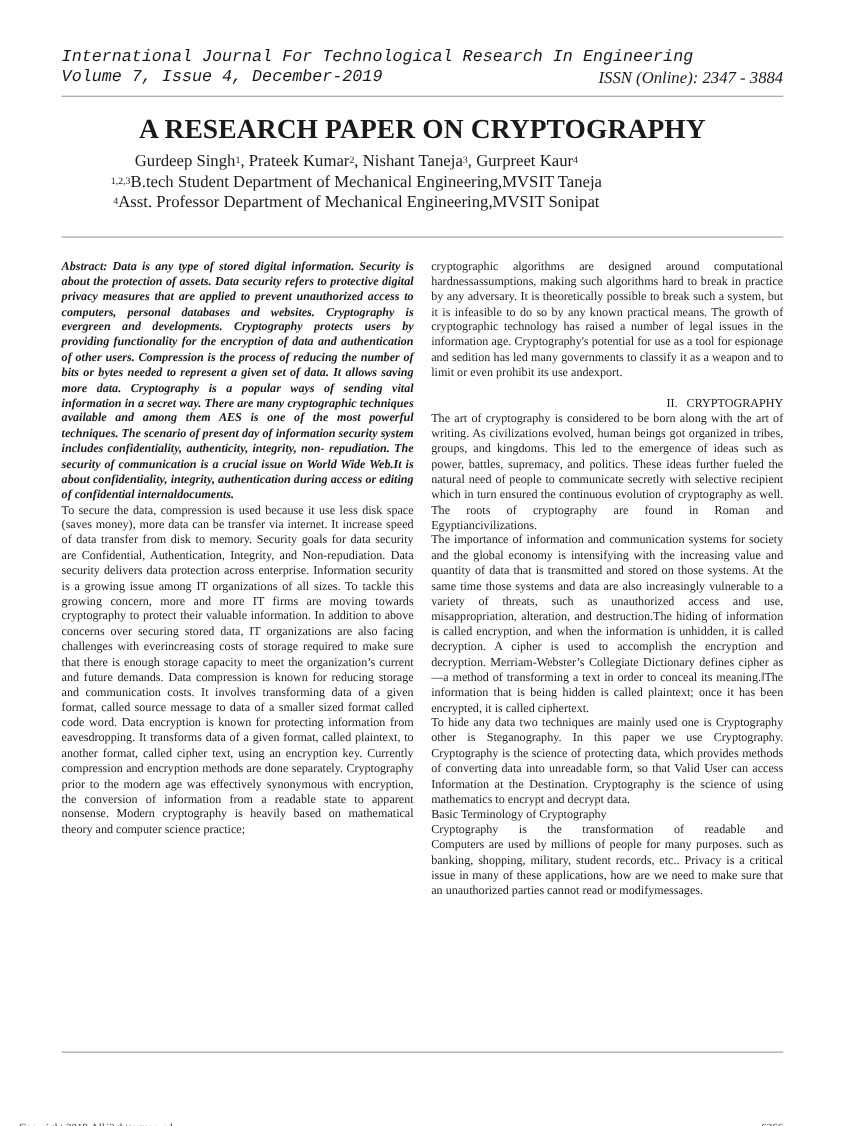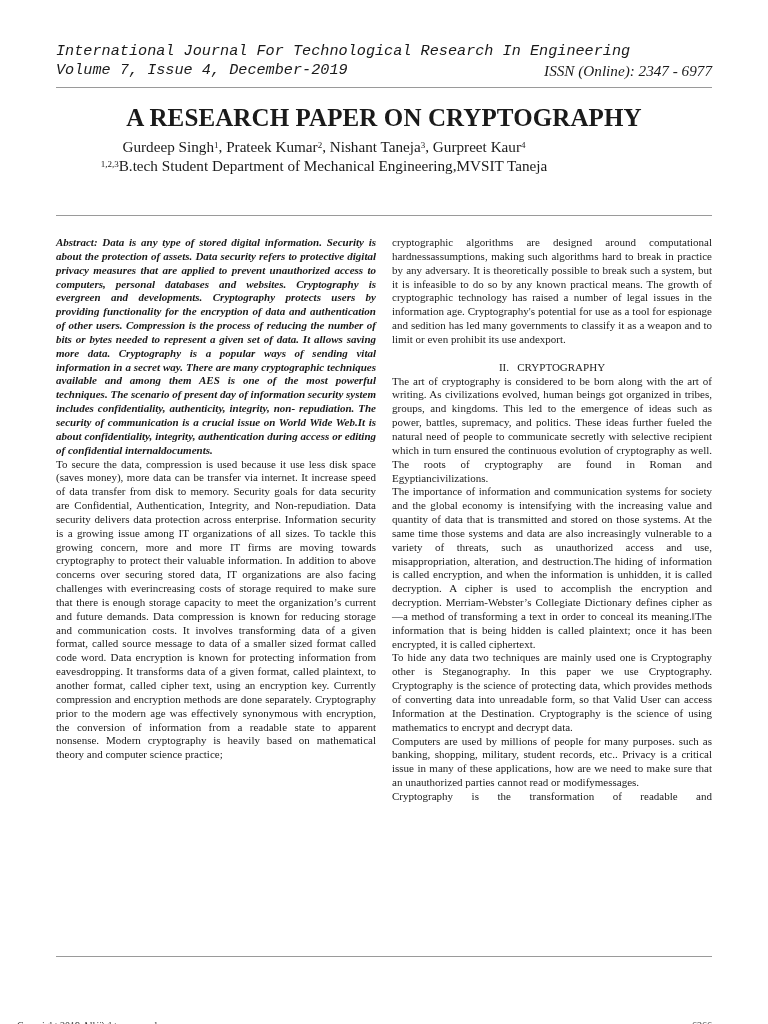--- a/index.html
+++ b/index.html
@@ -9,63 +9,65 @@
   .hdr-right { position:absolute; right:56px; top:61px; font-style:italic; font-size:15.2px; line-height:19px; }
   .rule { position:absolute; left:56px; width:656px; height:1px; background:#9a9a9a; }
   .title { position:absolute; left:0; width:768px; top:104px; text-align:center; font-weight:bold; font-size:25px; letter-spacing:0.1px; }
   .authors { position:absolute; left:0; width:648px; top:138px; text-align:center; font-size:15.2px; line-height:18.5px; }
   .authors sup { font-size:9px; vertical-align:top; position:relative; top:-2px; }
   .col { position:absolute; top:236px; width:320px; font-size:11px; line-height:13.85px; text-align:justify; }
   .col.left { left:56px; }
   .col.right { left:392px; width:320px; }
   .col p { margin:0; }
   .abstract { font-weight:bold; font-style:italic; }
-  .sec { text-align:center; margin:10px 0 0 0; }
+  .sec { text-align:right; margin:10px 0 0 0; }
   .col.right .sec { margin:14px 0 0 0; }
   .footer { position:absolute; top:1020px; font-size:10px; color:#333;margin-left:17px; }
   .f-left { left:56px; }
   .f-center { left:0; width:664px; text-align:left; }
   .f-right { right:56px; }
 </style>
 </head>
 <body>
 
 <div>
   <div class="hdr-left">
     <div>International Journal For Technological Research In Engineering</div>
     <div>Volume 7, Issue 4, December-2019</div>
   </div>
-  <div class="hdr-right">ISSN (Online): 2347 - 6977</div>
+  <div class="hdr-right">ISSN (Online): 2347 - 3884</div>
 </div>
 <div class="rule" style="top:87px;"></div>
 
 <div class="title">A RESEARCH PAPER ON CRYPTOGRAPHY</div>
 
 <div class="authors">
   <div>
     <span>Gurdeep Singh</span><sup>1</sup>,
     <span>Prateek Kumar</span><sup>2</sup>,
     <span>Nishant Taneja</span><sup>3</sup>,
     <span>Gurpreet Kaur</span><sup>4</sup>
   </div>
   <div><sup>1,2,3</sup><span>B.tech Student Department of Mechanical Engineering,MVSIT Taneja</span></div>
+  <div><sup>4</sup><span>Asst. Professor Department of Mechanical Engineering,MVSIT Sonipat</span></div>
 </div>
 <div class="rule" style="top:215px;"></div>
 
 <div class="col left">
   <p class="abstract">Abstract: Data is any type of stored digital information. Security is about the protection of assets. Data security refers to protective digital privacy measures that are applied to prevent unauthorized access to computers, personal databases and websites. Cryptography is evergreen and developments. Cryptography protects users by providing functionality for the encryption of data and authentication of other users. Compression is the process of reducing the number of bits or bytes needed to represent a given set of data. It allows saving more data. Cryptography is a popular ways of sending vital information in a secret way. There are many cryptographic techniques available and among them AES is one of the most powerful techniques. The scenario of present day of information security system includes confidentiality, authenticity, integrity, non- repudiation. The security of communication is a crucial issue on World Wide Web.It is about confidentiality, integrity, authentication during access or editing of confidential internaldocuments.</p>
   <p>To secure the data, compression is used because it use less disk space (saves money), more data can be transfer via internet. It increase speed of data transfer from disk to memory. Security goals for data security are Confidential, Authentication, Integrity, and Non-repudiation. Data security delivers data protection across enterprise. Information security is a growing issue among IT organizations of all sizes. To tackle this growing concern, more and more IT firms are moving towards cryptography to protect their valuable information. In addition to above concerns over securing stored data, IT organizations are also facing challenges with everincreasing costs of storage required to make sure that there is enough storage capacity to meet the organization’s current and future demands. Data compression is known for reducing storage and communication costs. It involves transforming data of a given format, called source message to data of a smaller sized format called code word. Data encryption is known for protecting information from eavesdropping. It transforms data of a given format, called plaintext, to another format, called cipher text, using an encryption key. Currently compression and encryption methods are done separately. Cryptography prior to the modern age was effectively synonymous with encryption, the conversion of information from a readable state to apparent nonsense. Modern cryptography is heavily based on mathematical theory and computer science practice;</p>
 </div>
 
 <div class="col right">
   <p>cryptographic algorithms are designed around computational hardnessassumptions, making such algorithms hard to break in practice by any adversary. It is theoretically possible to break such a system, but it is infeasible to do so by any known practical means. The growth of cryptographic technology has raised a number of legal issues in the information age. Cryptography's potential for use as a tool for espionage and sedition has led many governments to classify it as a weapon and to limit or even prohibit its use andexport.</p>
   <p class="sec" style="white-space:pre;">II.   CRYPTOGRAPHY</p>
   <p>The art of cryptography is considered to be born along with the art of writing. As civilizations evolved, human beings got organized in tribes, groups, and kingdoms. This led to the emergence of ideas such as power, battles, supremacy, and politics. These ideas further fueled the natural need of people to communicate secretly with selective recipient which in turn ensured the continuous evolution of cryptography as well. The roots of cryptography are found in Roman and Egyptiancivilizations.</p>
   <p>The importance of information and communication systems for society and the global economy is intensifying with the increasing value and quantity of data that is transmitted and stored on those systems. At the same time those systems and data are also increasingly vulnerable to a variety of threats, such as unauthorized access and use, misappropriation, alteration, and destruction.The hiding of information is called encryption, and when the information is unhidden, it is called decryption. A cipher is used to accomplish the encryption and decryption. Merriam-Webster’s Collegiate Dictionary defines cipher as ―a method of transforming a text in order to conceal its meaning.‖The information that is being hidden is called plaintext; once it has been encrypted, it is called ciphertext.</p>
   <p>To hide any data two techniques are mainly used one is Cryptography other is Steganography. In this paper we use Cryptography. Cryptography is the science of protecting data, which provides methods of converting data into unreadable form, so that Valid User can access Information at the Destination. Cryptography is the science of using mathematics to encrypt and decrypt data.</p>
+  <p>Basic Terminology of Cryptography</p>
+  <p style="text-align-last:justify;">Cryptography is the transformation of readable and</p>
   <p>Computers are used by millions of people for many purposes. such as banking, shopping, military, student records, etc.. Privacy is a critical issue in many of these applications, how are we need to make sure that an unauthorized parties cannot read or modifymessages.</p>
-  <p style="text-align-last:justify;">Cryptography is the transformation of readable and</p>
 </div>
 
 <div class="rule" style="top:956px;"></div>
 <div class="footer f-left">www.ijtre.com</div>
 <div class="footer f-center">Copyright 2019.All rights reserved.</div>
 <div class="footer f-right">6266</div>
 
 </body></html>

